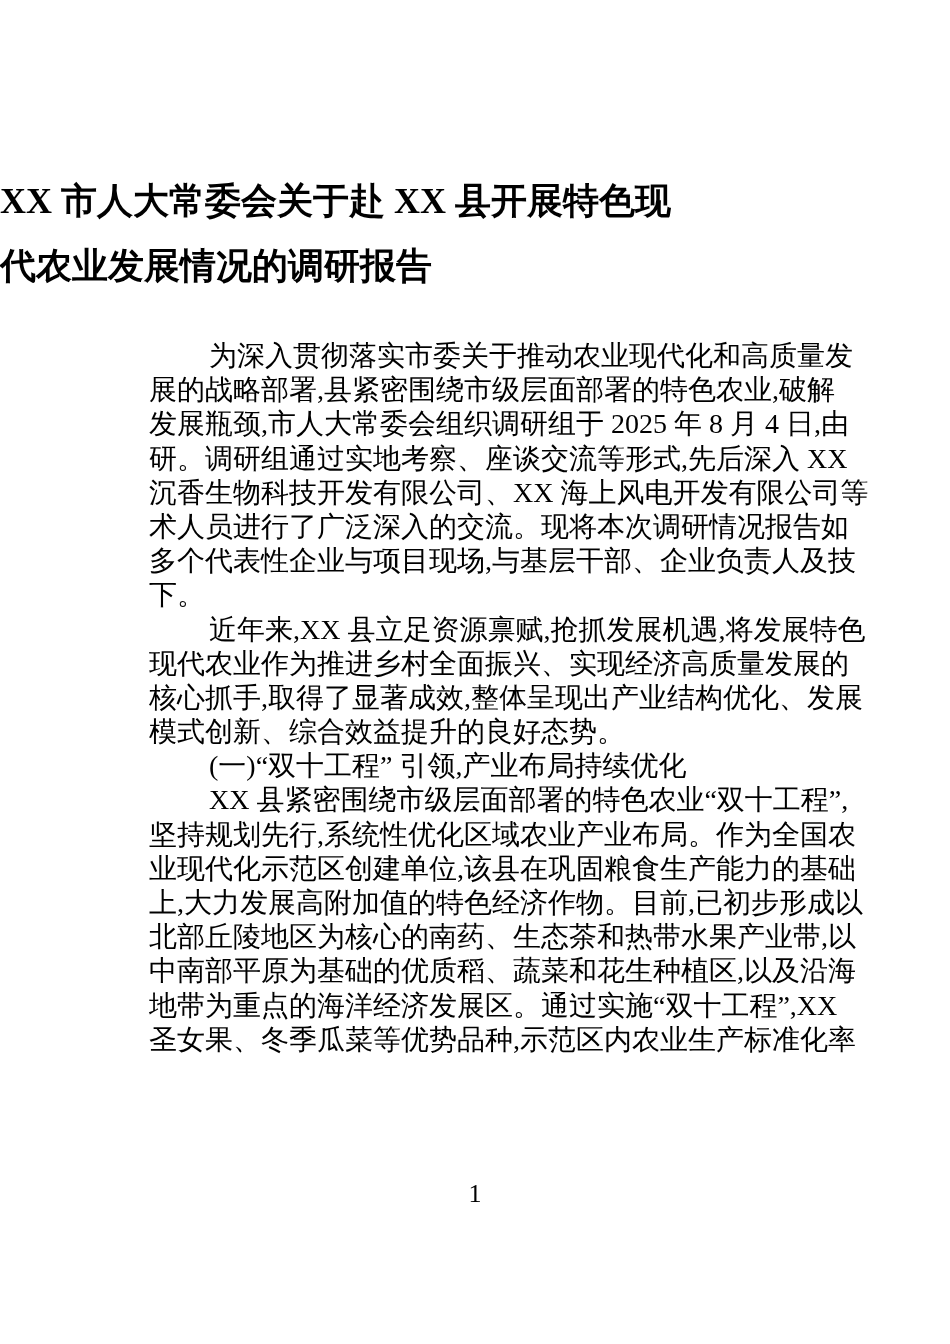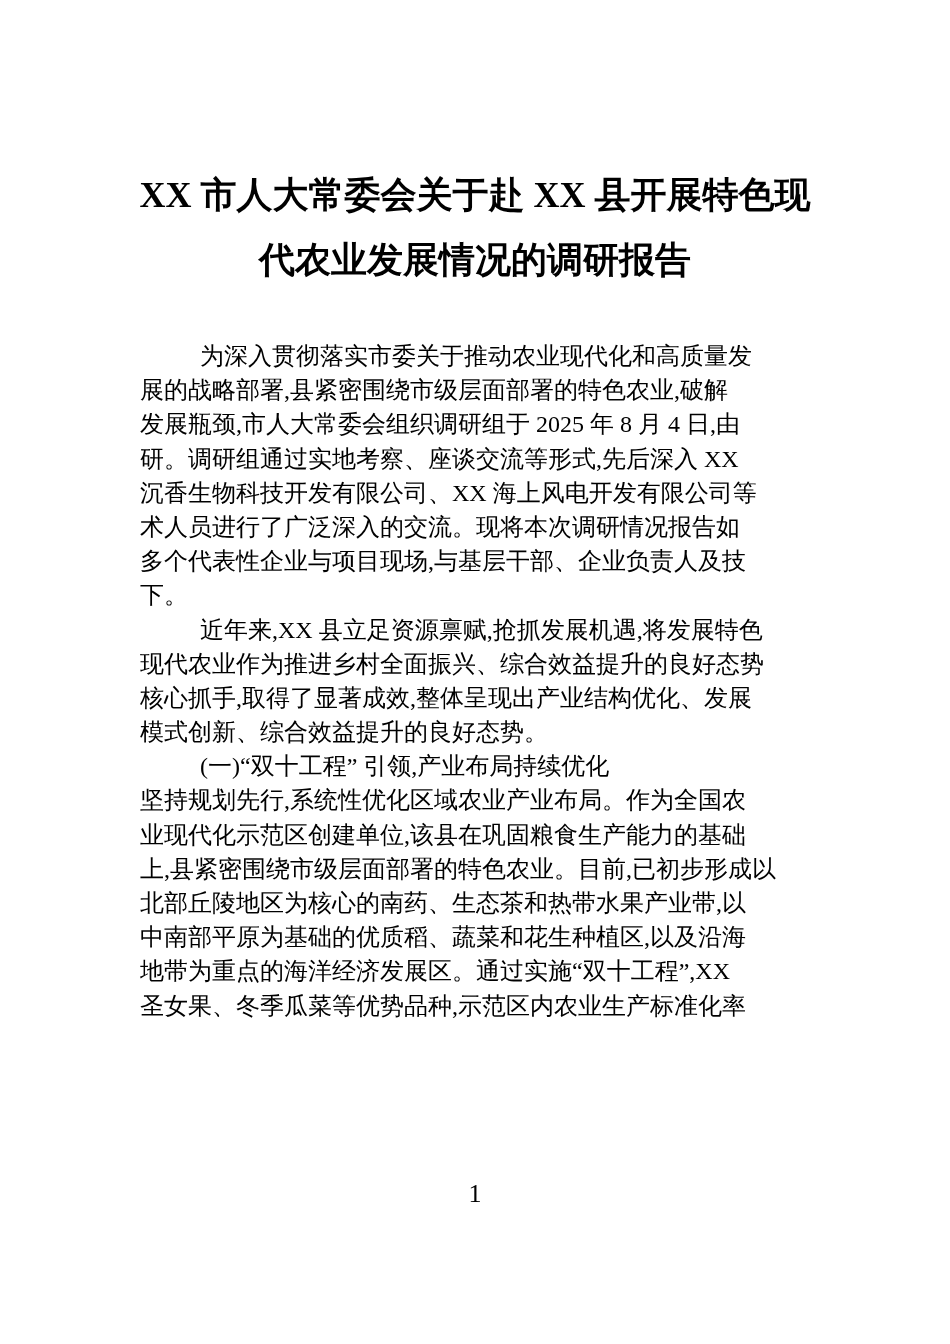--- a/index.html
+++ b/index.html
@@ -11,35 +11,35 @@
     position: relative;
     width: 950px;
     height: 1344px;
     background: #ffffff;
     overflow: hidden;
     color: #000000;
     font-family: "Liberation Serif", "DejaVu Serif", serif;
   }
   .doc-title {
     position: absolute;
-    top: 163px;
+    top: 169px;
     left: 0;
     width: 950px;
-    text-align: center;
+    text-align: left;
     font-size: 36px;
     font-weight: bold;
     line-height: 65px;
     white-space: nowrap;
   }
   .body-text {
     position: absolute;
     top: 339px;
-    left: 140px;
+    left: 149px;
     width: 692px;
-    font-size: 24px;
+    font-size: 28px;
   }
   .line {
     height: 34.2px;
     line-height: 34.2px;
     white-space: nowrap;
   }
   .indent {
     padding-left: 60px;
   }
   .heading-l1 {
@@ -68,27 +68,28 @@
   <div class="body-text">
     <div class="line indent">为深入贯彻落实市委关于推动农业现代化和高质量发</div>
     <div class="line">展的战略部署,县紧密围绕市级层面部署的特色农业,破解</div>
     <div class="line">发展瓶颈,市人大常委会组织调研组于 2025 年 8 月 4 日,由</div>
     <div class="line">研。调研组通过实地考察、座谈交流等形式,先后深入 XX</div>
     <div class="line">沉香生物科技开发有限公司、XX 海上风电开发有限公司等</div>
     <div class="line">术人员进行了广泛深入的交流。现将本次调研情况报告如</div>
     <div class="line">多个代表性企业与项目现场,与基层干部、企业负责人及技</div>
     <div class="line">下。</div>
     <div class="line indent">近年来,XX 县立足资源禀赋,抢抓发展机遇,将发展特色</div>
-    <div class="line">现代农业作为推进乡村全面振兴、综合效益提升的良好态势</div>
+    <div class="line">现代农业作为推进乡村全面振兴、实现经济高质量发展的</div>
     <div class="line">核心抓手,取得了显著成效,整体呈现出产业结构优化、发展</div>
     <div class="line">模式创新、综合效益提升的良好态势。</div>
     <div class="line indent">(一)“双十工程” 引领,产业布局持续优化</div>
+    <div class="line indent">XX 县紧密围绕市级层面部署的特色农业“双十工程”,</div>
     <div class="line">坚持规划先行,系统性优化区域农业产业布局。作为全国农</div>
     <div class="line">业现代化示范区创建单位,该县在巩固粮食生产能力的基础</div>
-    <div class="line">上,县紧密围绕市级层面部署的特色农业。目前,已初步形成以</div>
+    <div class="line">上,大力发展高附加值的特色经济作物。目前,已初步形成以</div>
     <div class="line">北部丘陵地区为核心的南药、生态茶和热带水果产业带,以</div>
     <div class="line">中南部平原为基础的优质稻、蔬菜和花生种植区,以及沿海</div>
     <div class="line">地带为重点的海洋经济发展区。通过实施“双十工程”,XX</div>
     <div class="line">圣女果、冬季瓜菜等优势品种,示范区内农业生产标准化率</div>
   </div>
 
   <div class="page-number">1</div>
 
 </div>
 

